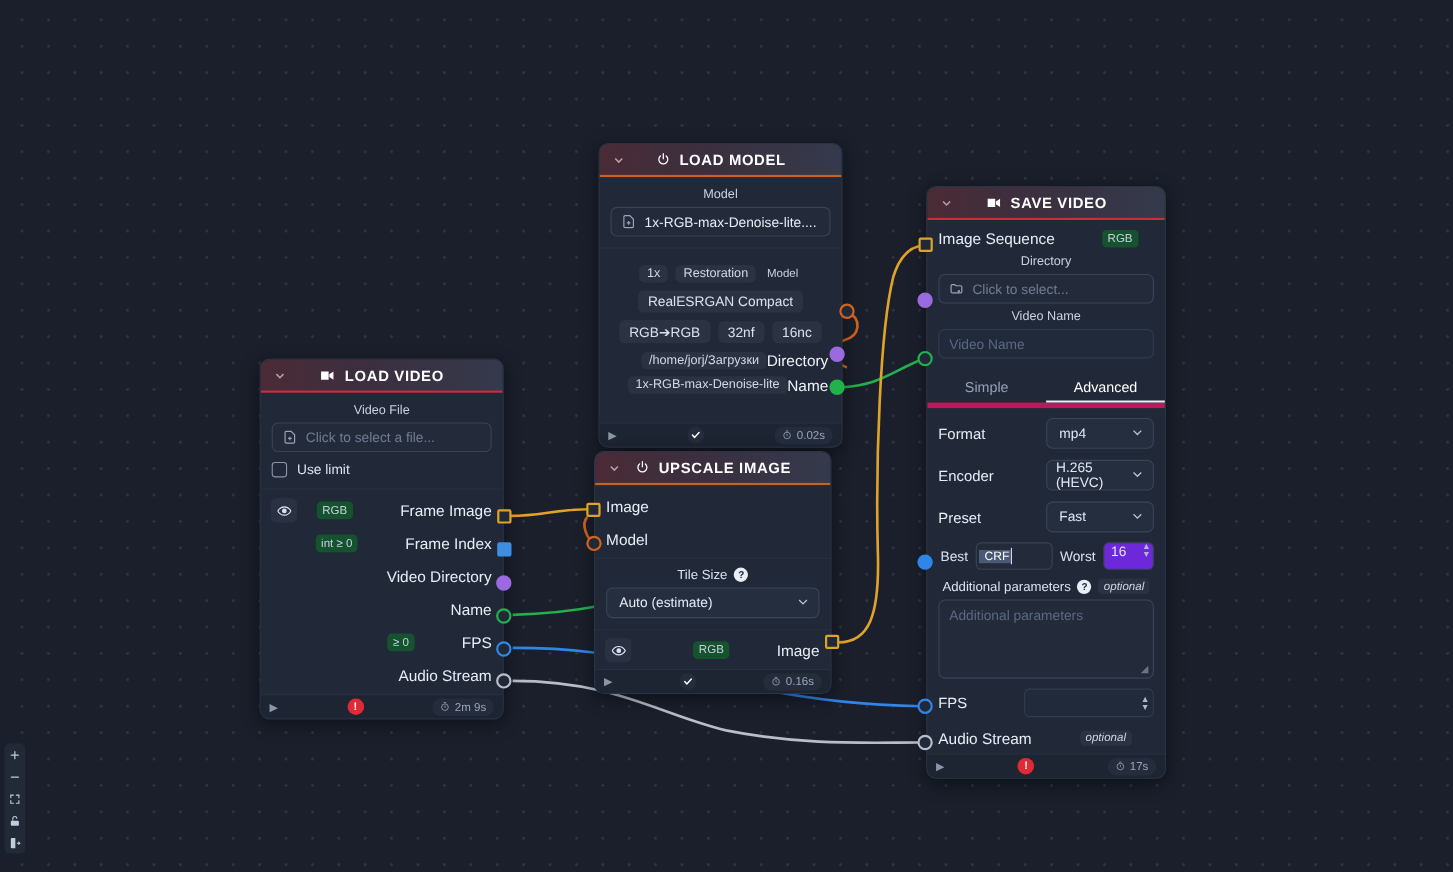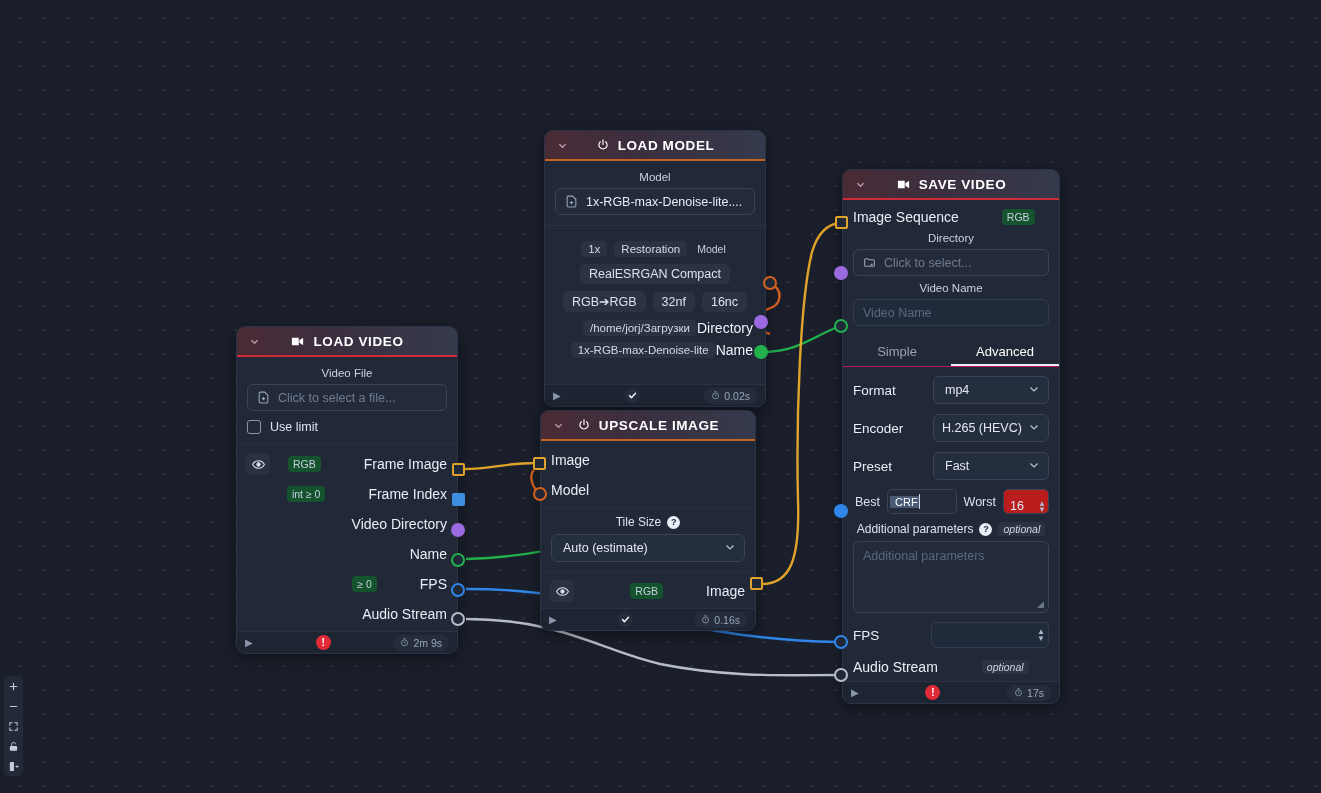--- a/index.html
+++ b/index.html
@@ -117,38 +117,38 @@
 
   
   .sel {
     height: 28px; border: 1px solid #3a4358; border-radius: 6px; background: #252e3f;
     display:flex; align-items:center; justify-content:space-between; padding: 0 8px 0 11px;
     font-size: 12.5px; color: #e3e9f3;
   }
   .sel .cv { color:#b9c3d4; font-size: 10px; margin-left: 6px; }
   .kvrow { display:flex; align-items:center; justify-content:space-between; padding: 5px 10px; }
   .kvrow .k { font-size: 13.5px; color:#e8edf6; }
-  .kvrow .v { width: 116px; }
+  .kvrow .v { width: 98px; }
 
   .tabs { display:flex; border-bottom: 1px solid #2f3purple; margin-top: 8px; }
-  .tabs { border-bottom: 1px solid #be185d; }
+  .tabs { border-bottom: 5px solid #be185d; }
   .tab { flex:1; text-align:center; font-size: 13px; color:#97a2b8; padding: 6px 0 7px; }
   .tab.active { color:#fff; box-shadow: inset 0 -2px 0 0 #e8edf6; }
 
   .crfrow { display:flex; align-items:center; gap:7px; padding: 4px 10px 4px 12px; }
   .crfrow .lab { font-size: 12.5px; color:#dbe2ee; }
   .crfinput {
     flex:1; height: 25px; border:1px solid #3a4358; border-radius:5px; background:#232b3b;
     display:flex; align-items:center; padding: 0 2px; position:relative;
   }
   .crfsel { background:#4a5a74; color:#fff; font-size:11px; padding: 0 1px 0 5px; }
   .caret-bar { width:1.5px; height:15px; background:#cfd8e6; }
   .numbox {
-    height: 25px; width: 46px; border:1px solid #3a4358; border-radius:5px; background:#b91c1c;
-    display:flex; align-items:flex-end; justify-content:space-between; padding: 0 2px 0 6px;
+    height: 25px; width: 46px; border:1px solid #3a4358; border-radius:5px; background:#6d28d9;
+    display:flex; align-items:flex-start; justify-content:space-between; padding: 0 2px 0 6px;
     font-size: 12.5px; color:#e3e9f3;
   }
   .spin { display:flex; flex-direction:column; gap:1px; color:#aeb8cb; line-height: .7; font-size:8px; }
 
   .addparams-lab { display:flex; align-items:center; justify-content:center; gap:6px; font-size:12px; color:#dbe2ee; padding: 4px 0 5px; }
   .qmark { width:13px; height:13px; border-radius:50%; background:#e8edf6; color:#212837; font-size:9px; font-weight:bold; display:flex; align-items:center; justify-content:center; }
   .opt-badge { font-size:10.5px; font-style:italic; color:#cdd6e4; background:#2b3343; border-radius:4px; padding:1px 5px; }
   .ta {
     margin: 0 10px; height: 72px; border:1px solid #3a4358; border-radius:6px; background:#232b3b;
     padding: 7px 9px; font-size: 12.5px; color:#5c6782; position:relative;

